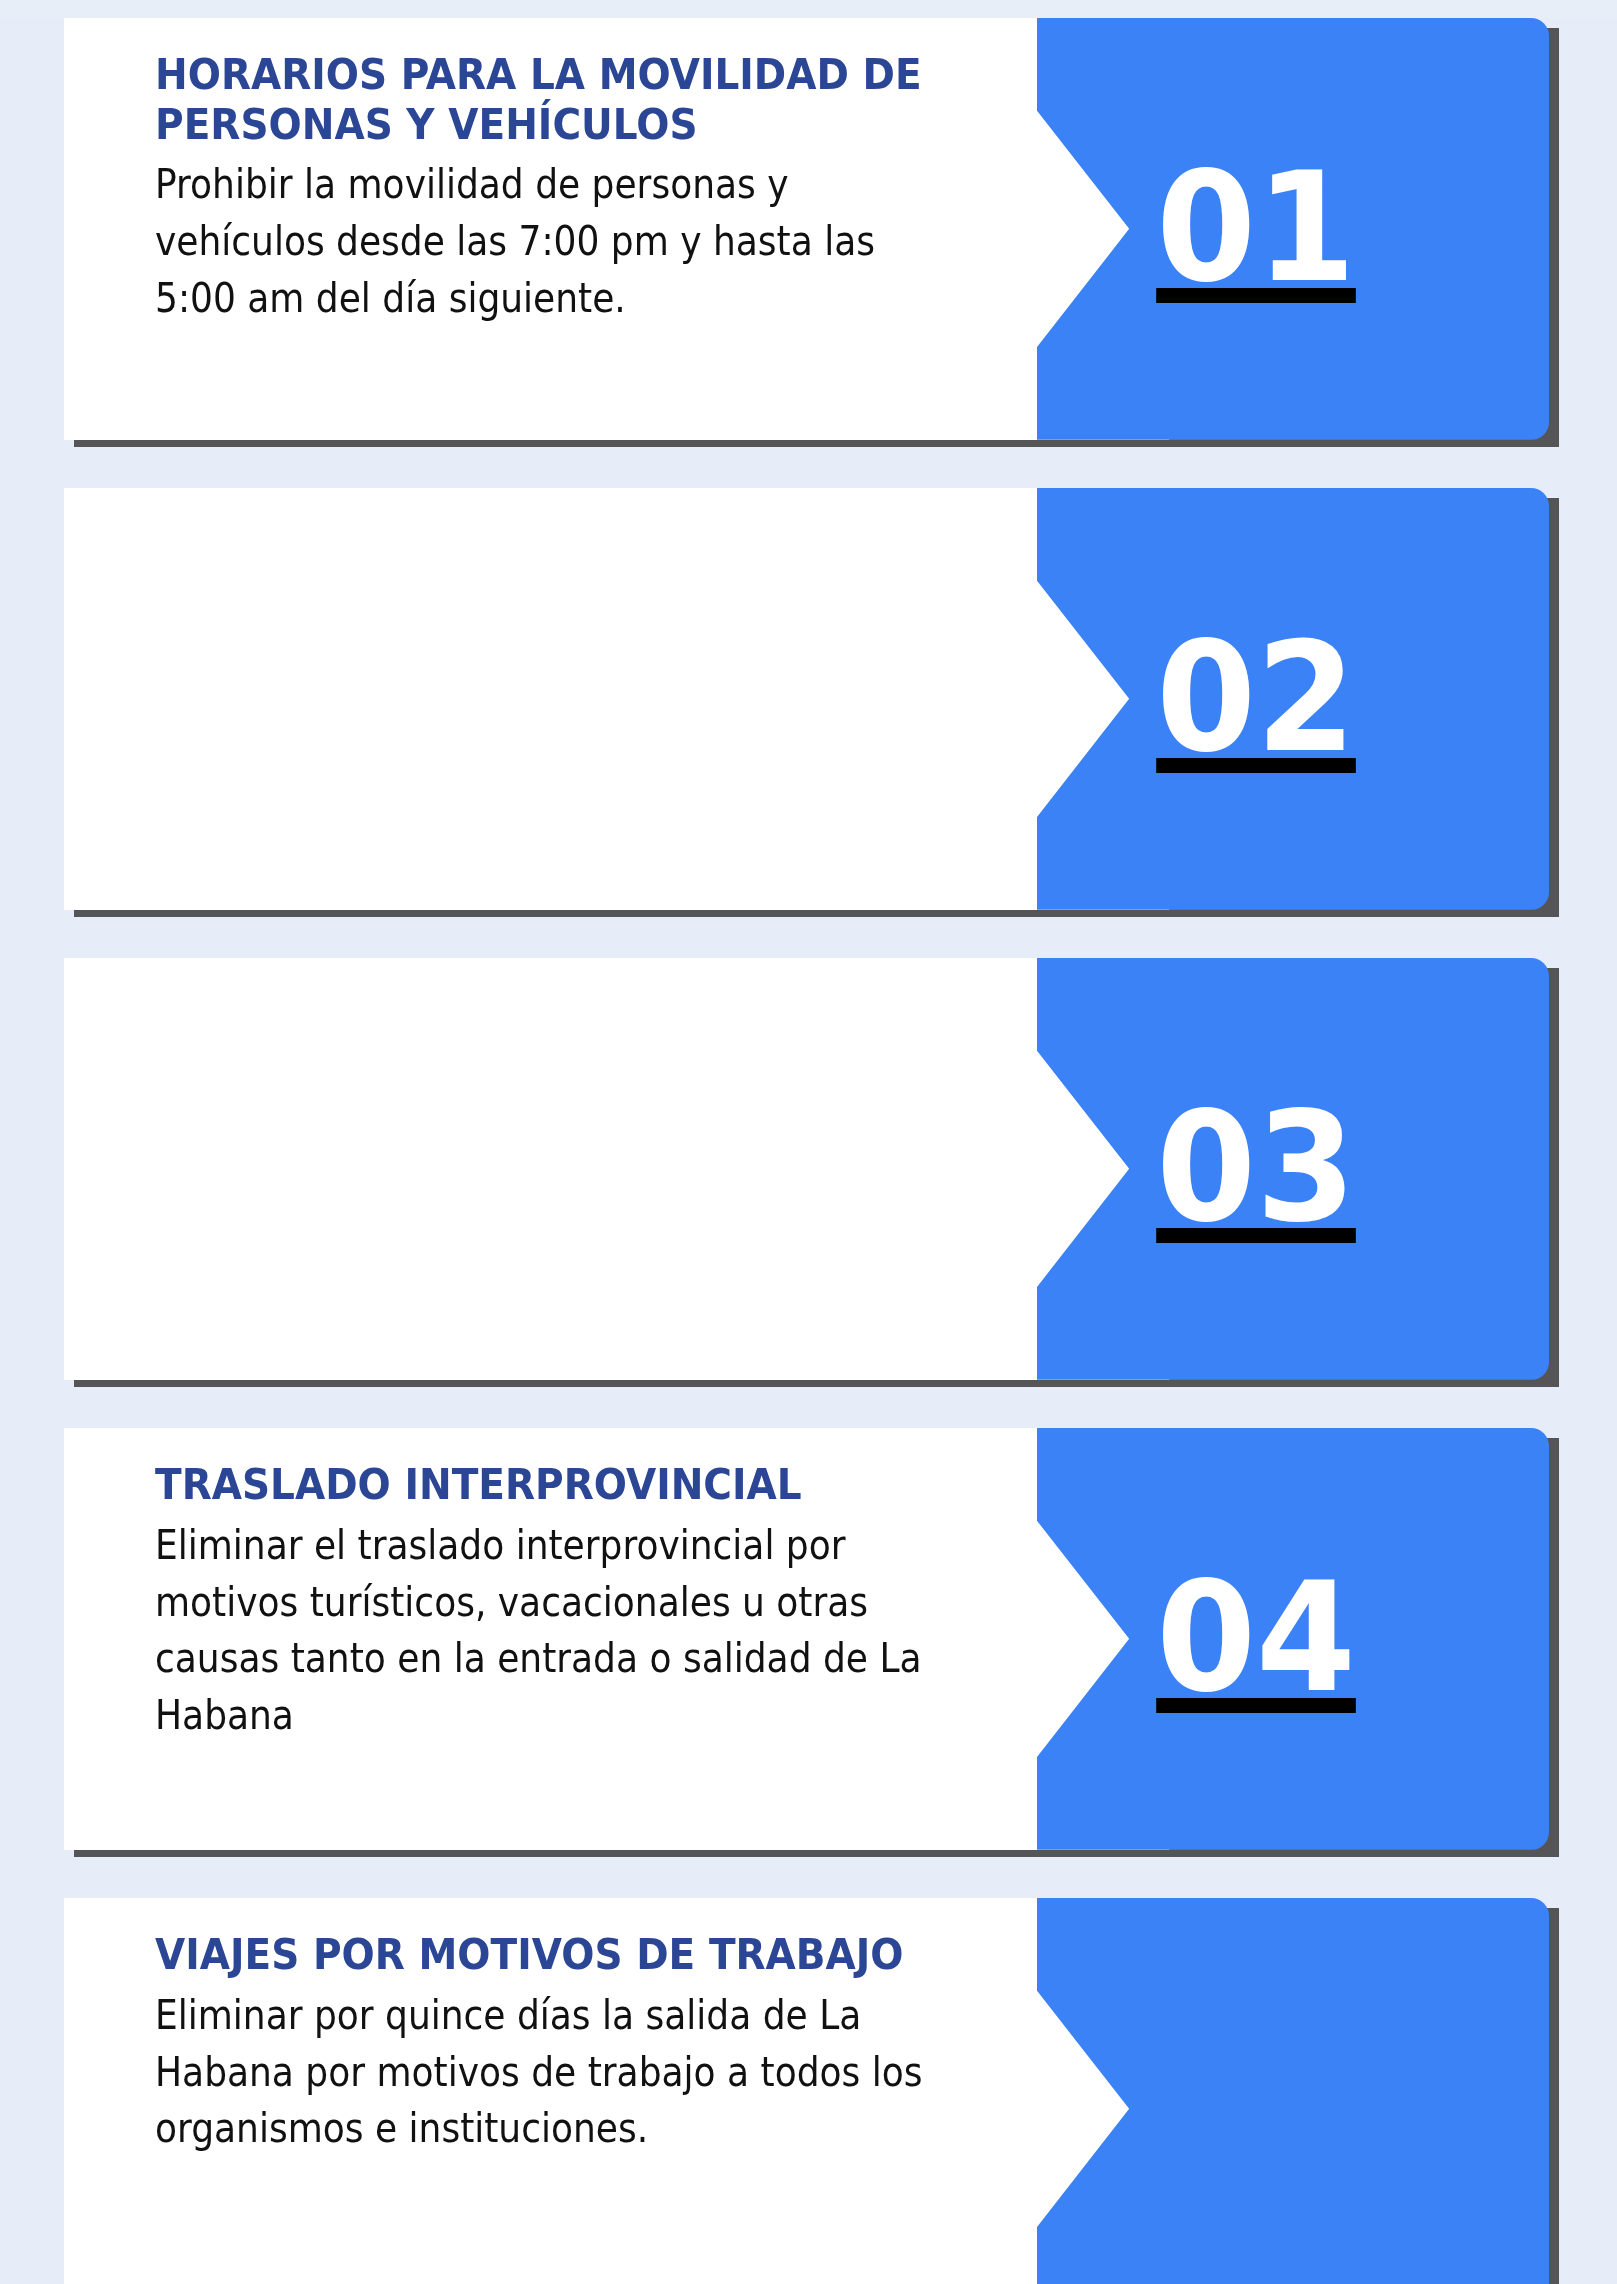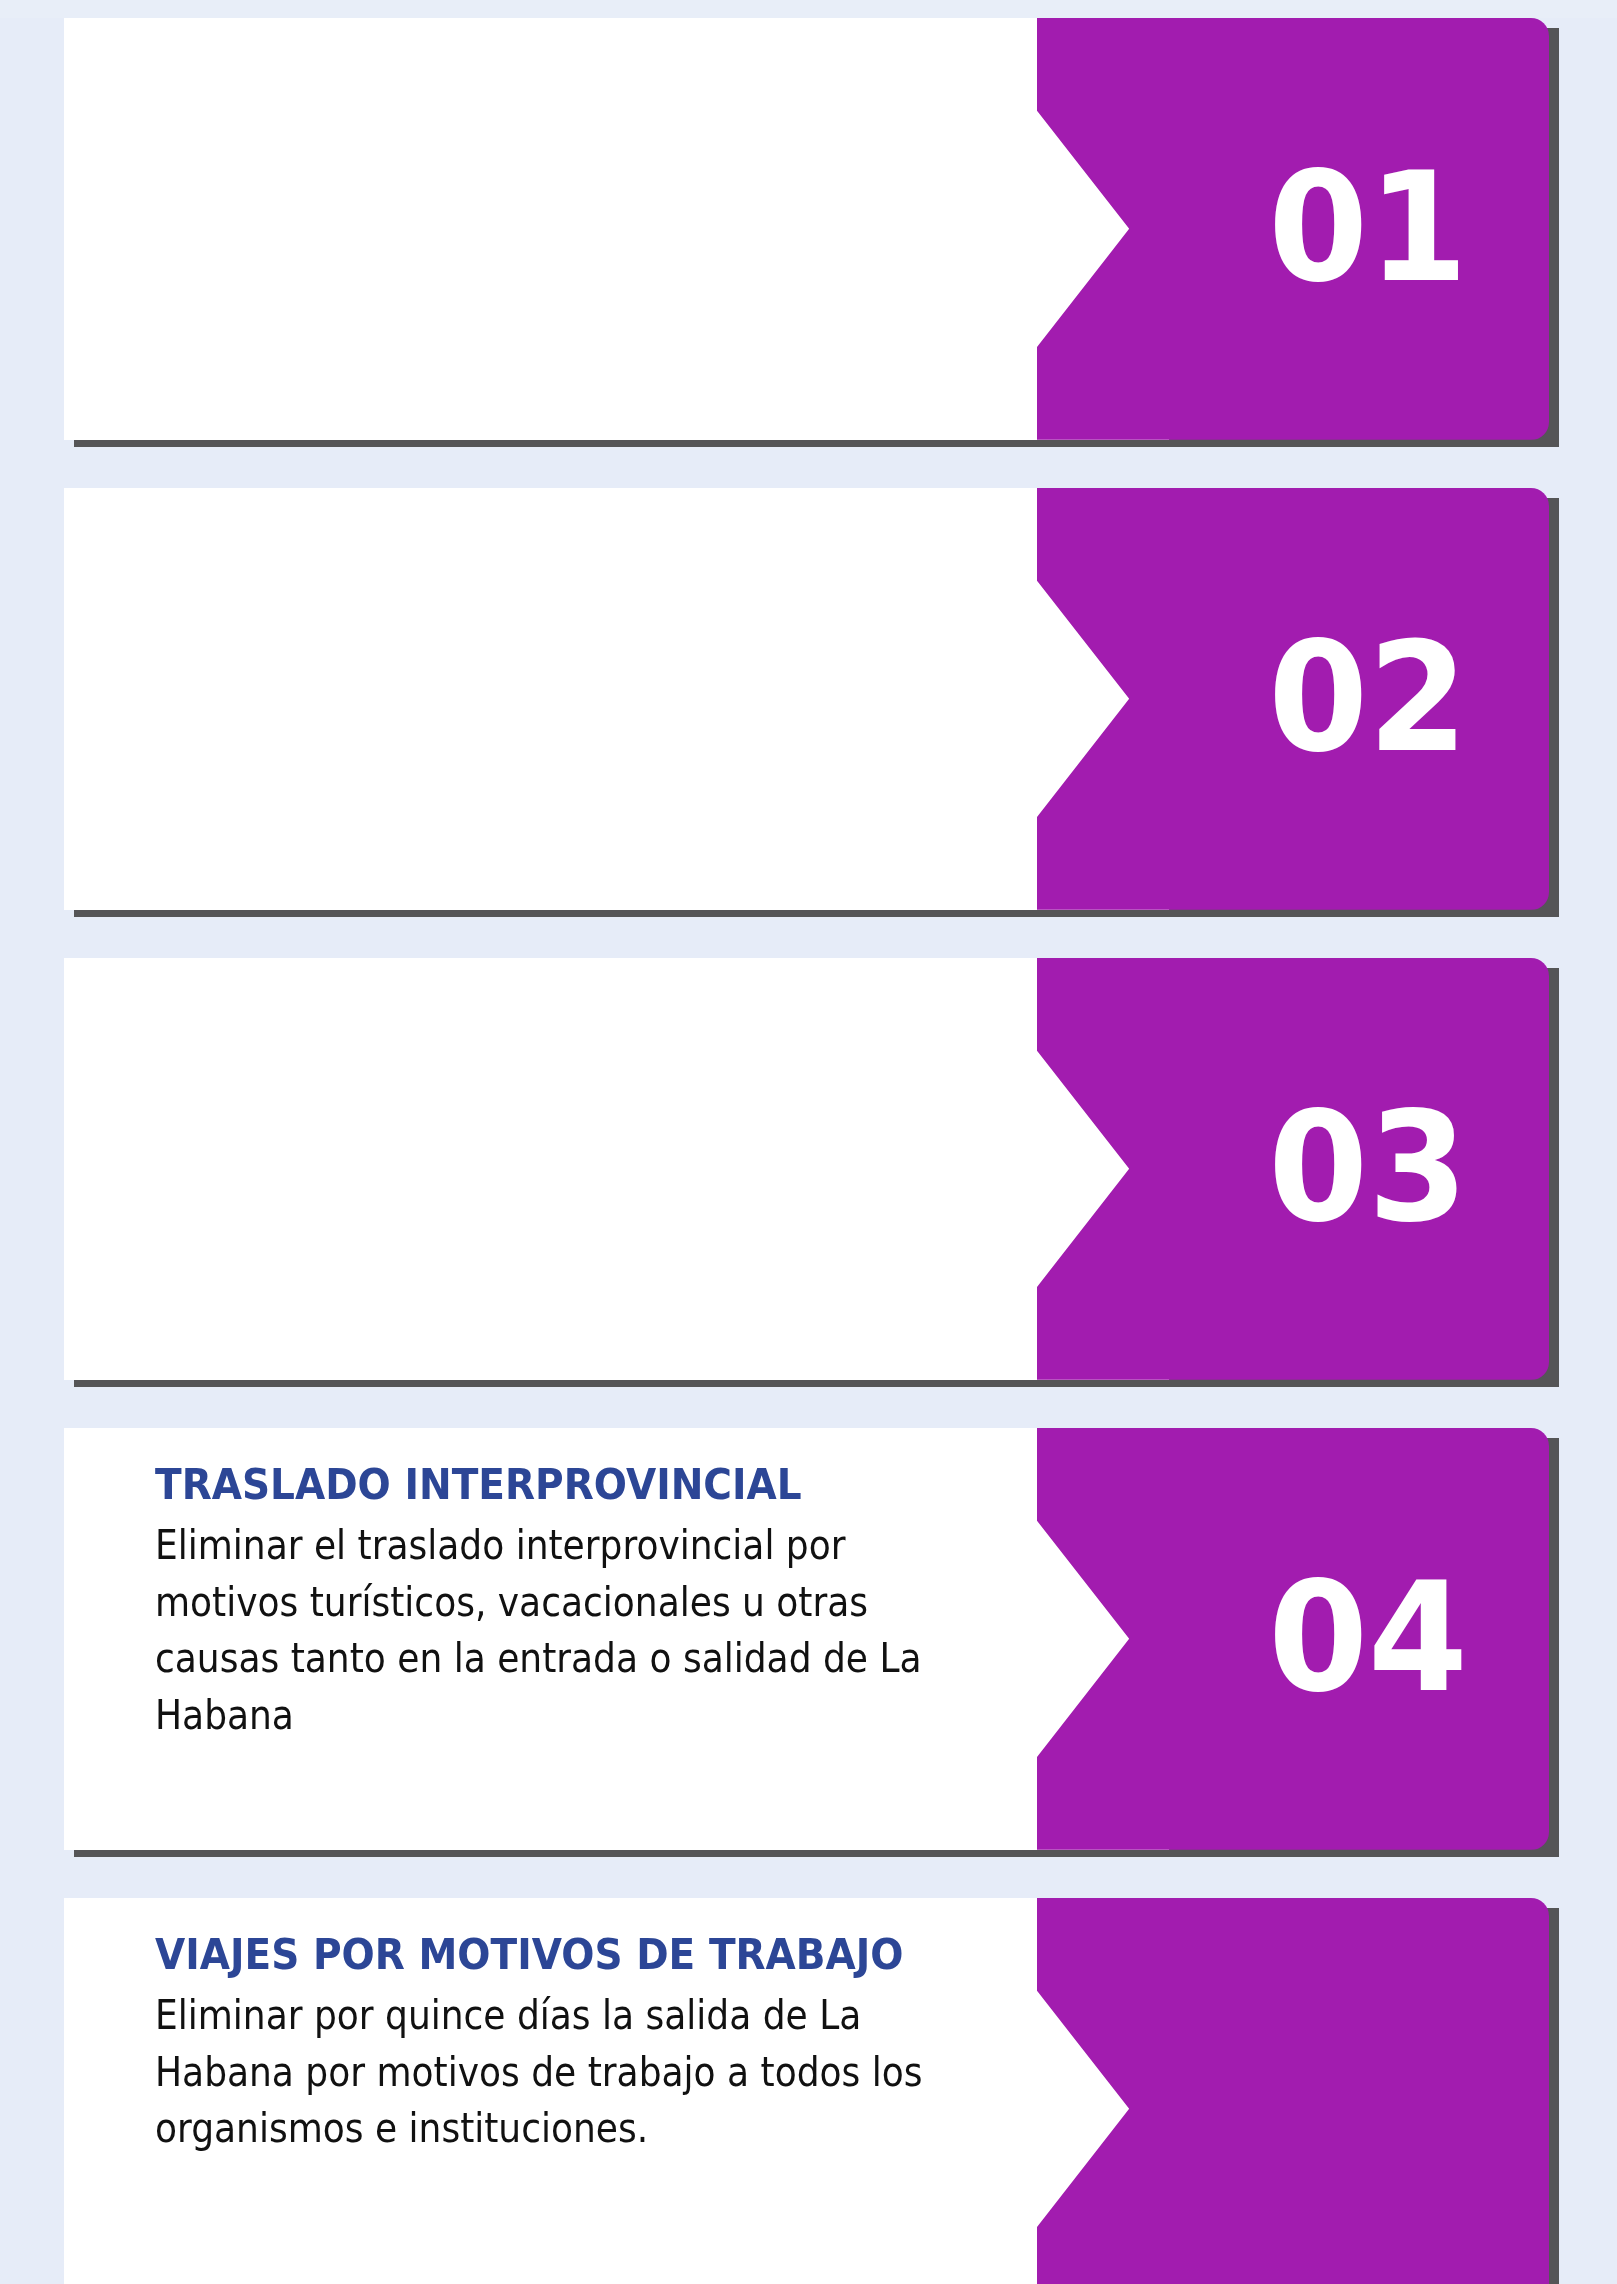--- a/index.html
+++ b/index.html
@@ -71,27 +71,28 @@
     background: #ffffff;
   }
 
   
   .card .blue-block {
     position: absolute;
     right: 10px;
     top: 0;
     width: 512px;
     bottom: 7.3px;
-    background: #a21caf;
+    background: #3b82f6;
     clip-path: polygon(0% 0%, 100% 0%, 100% 100%, 0% 100%, 0% 78%, 18% 50%, 0% 22%);
     display: flex;
     align-items: center;
-    justify-content: flex-end;
+    justify-content: center;
     border-top-right-radius: 18px;
     border-bottom-right-radius: 18px;
+    text-decoration: underline;
   }
   .card .blue-number {
     font-family: "DejaVu Sans", sans-serif;
     font-weight: bold;
     color: #ffffff;
     font-size: 151px;
     line-height: 1;
     padding-right: 78px;
     transform: scaleX(0.95);
   }
@@ -136,20 +137,24 @@
 
 
   <div class="cards">
 
     <div class="card">
       <div class="shadow"></div>
       <div class="white-panel"></div>
       <div class="blue-block">
         <div class="blue-number">01</div>
       </div>
+      <div class="content">
+        <div class="card-heading">HORARIOS PARA LA MOVILIDAD DE PERSONAS Y VEHÍCULOS</div>
+        <div class="card-body">Prohibir la movilidad de personas y vehículos desde las 7:00 pm y hasta las 5:00 am del día siguiente.</div>
+      </div>
     </div>
 
     <div class="card">
       <div class="shadow"></div>
       <div class="white-panel"></div>
       <div class="blue-block">
         <div class="blue-number">02</div>
       </div>
     </div>
 

